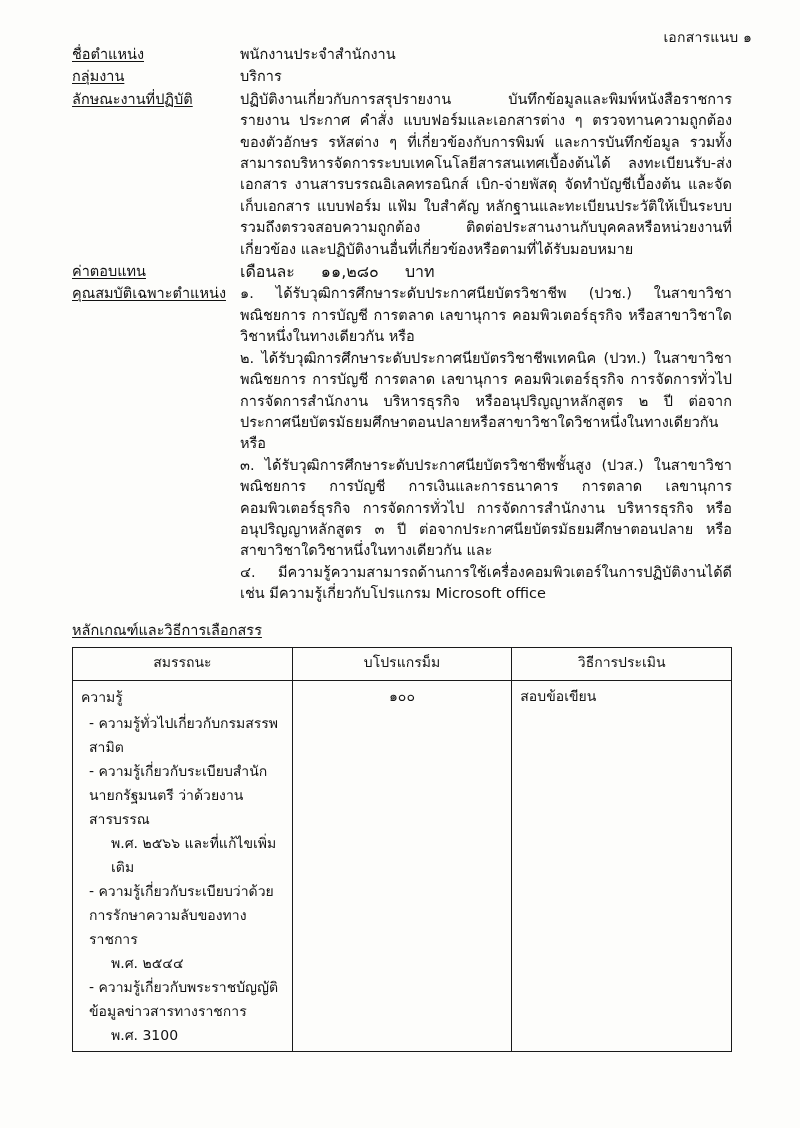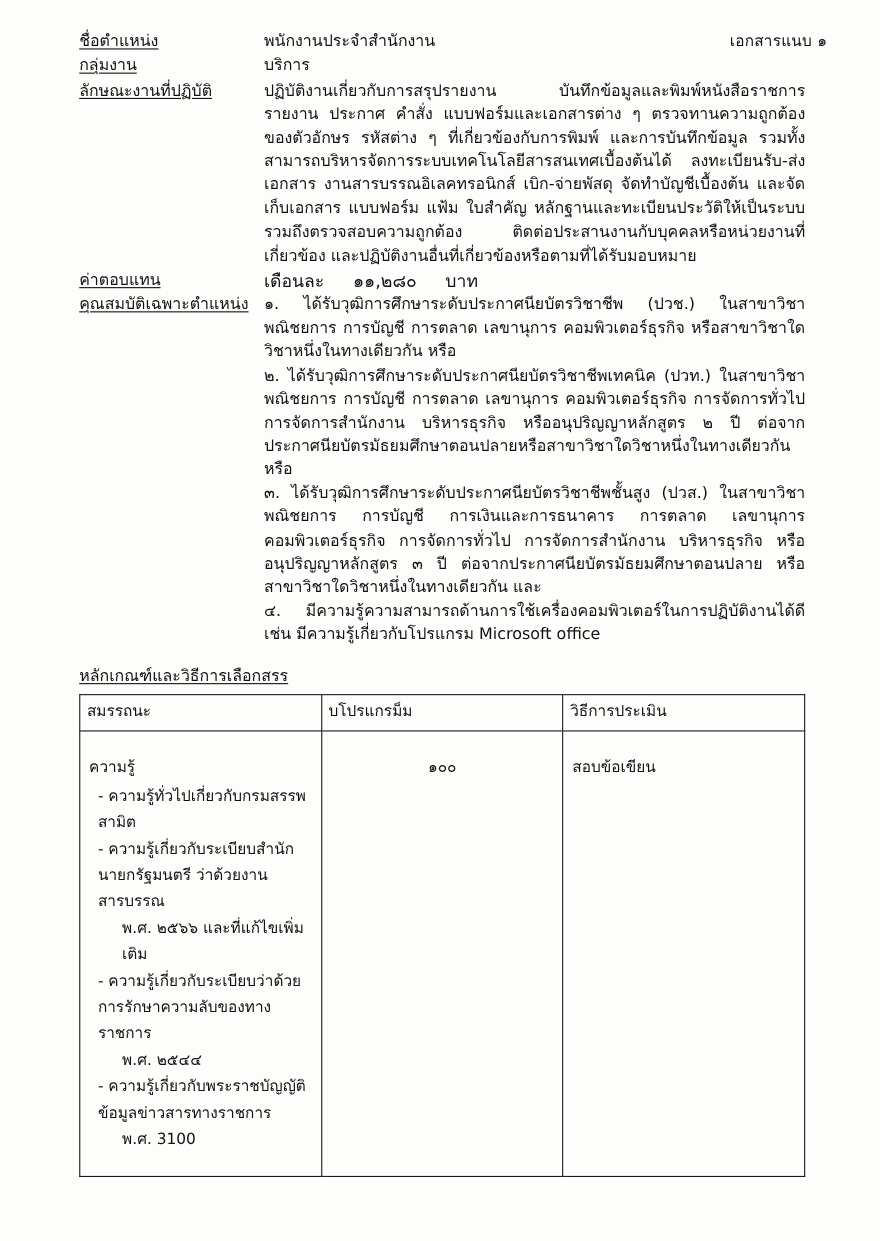--- a/index.html
+++ b/index.html
@@ -21,21 +21,21 @@
   }
   .doc-header {
     position: absolute;
     top: 26px;
     right: 48px;
     font-size: 14px;
     letter-spacing: 0.2px;
   }
   .content {
     position: absolute;
-    top: 28px;
+    top: 44px;
     left: 72px;
     width: 660px;
   }
   .row {
     display: flex;
     align-items: flex-start;
     margin-bottom: 1px;
   }
   .label {
     width: 168px;
@@ -84,24 +84,24 @@
     width: 660px;
     margin-left: 0px;
     table-layout: fixed;
   }
   table.criteria th,
   table.criteria td {
     border: 1px solid #1a1a1a;
     font-size: 14px;
     font-weight: normal;
     vertical-align: top;
-    padding: 21px 8px;
+    padding: 4px 8px;
   }
   table.criteria th {
-    text-align: left;
+    text-align: center;
     height: 26px;
     padding: 3px 6px;
     margin-left: 28px;
   }
   td.comp {
     height: 250px;
     line-height: 24px;
   }
   td.score {
     text-align: center;

